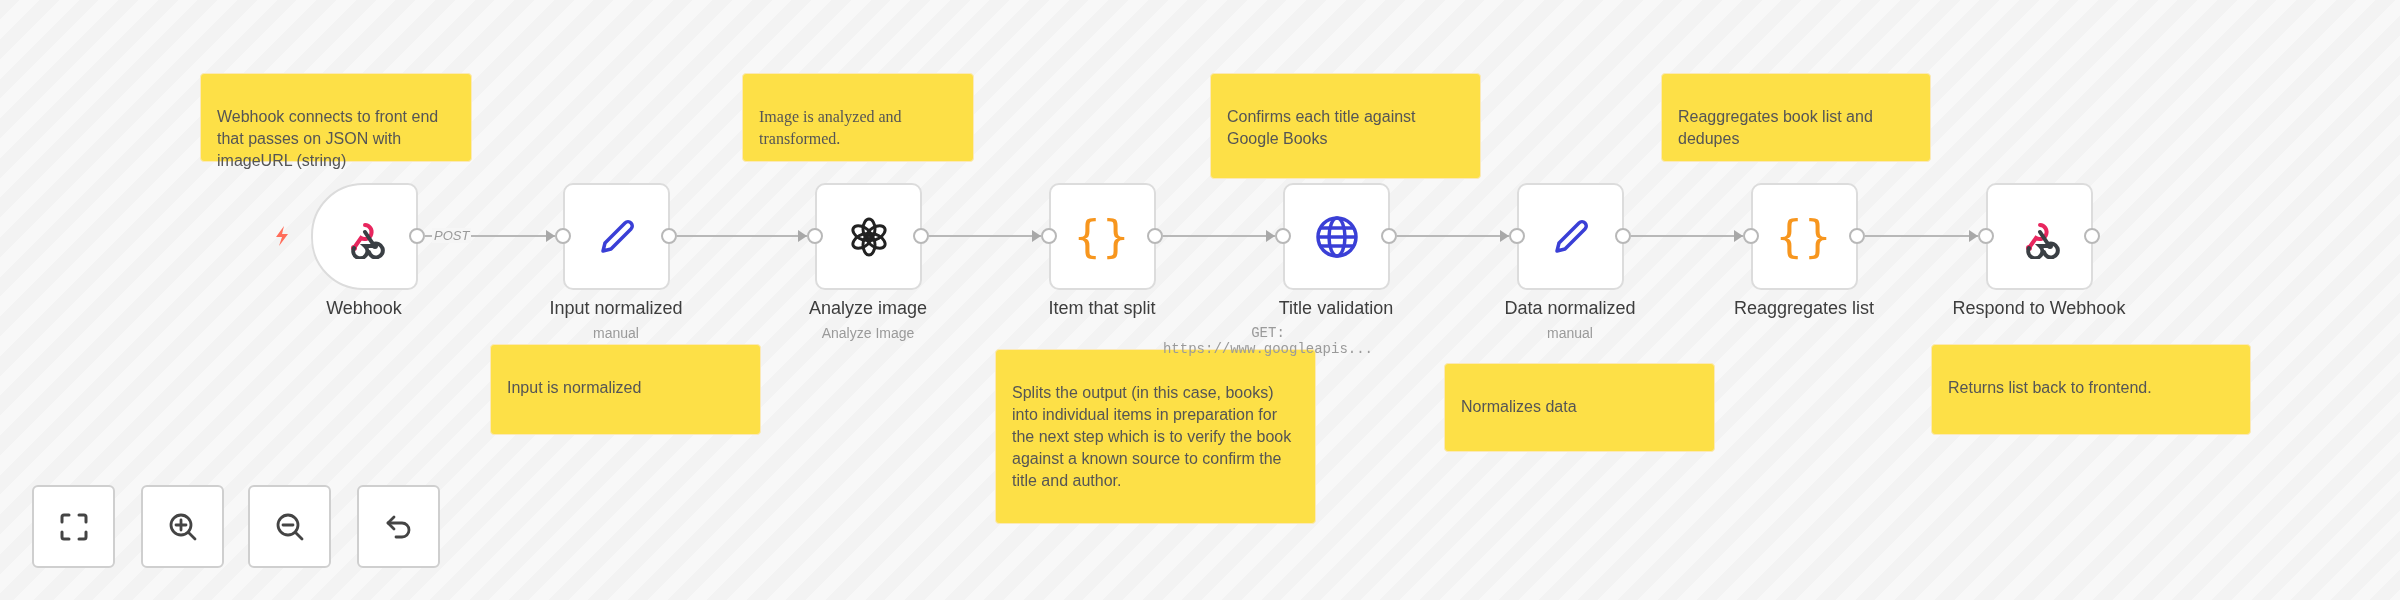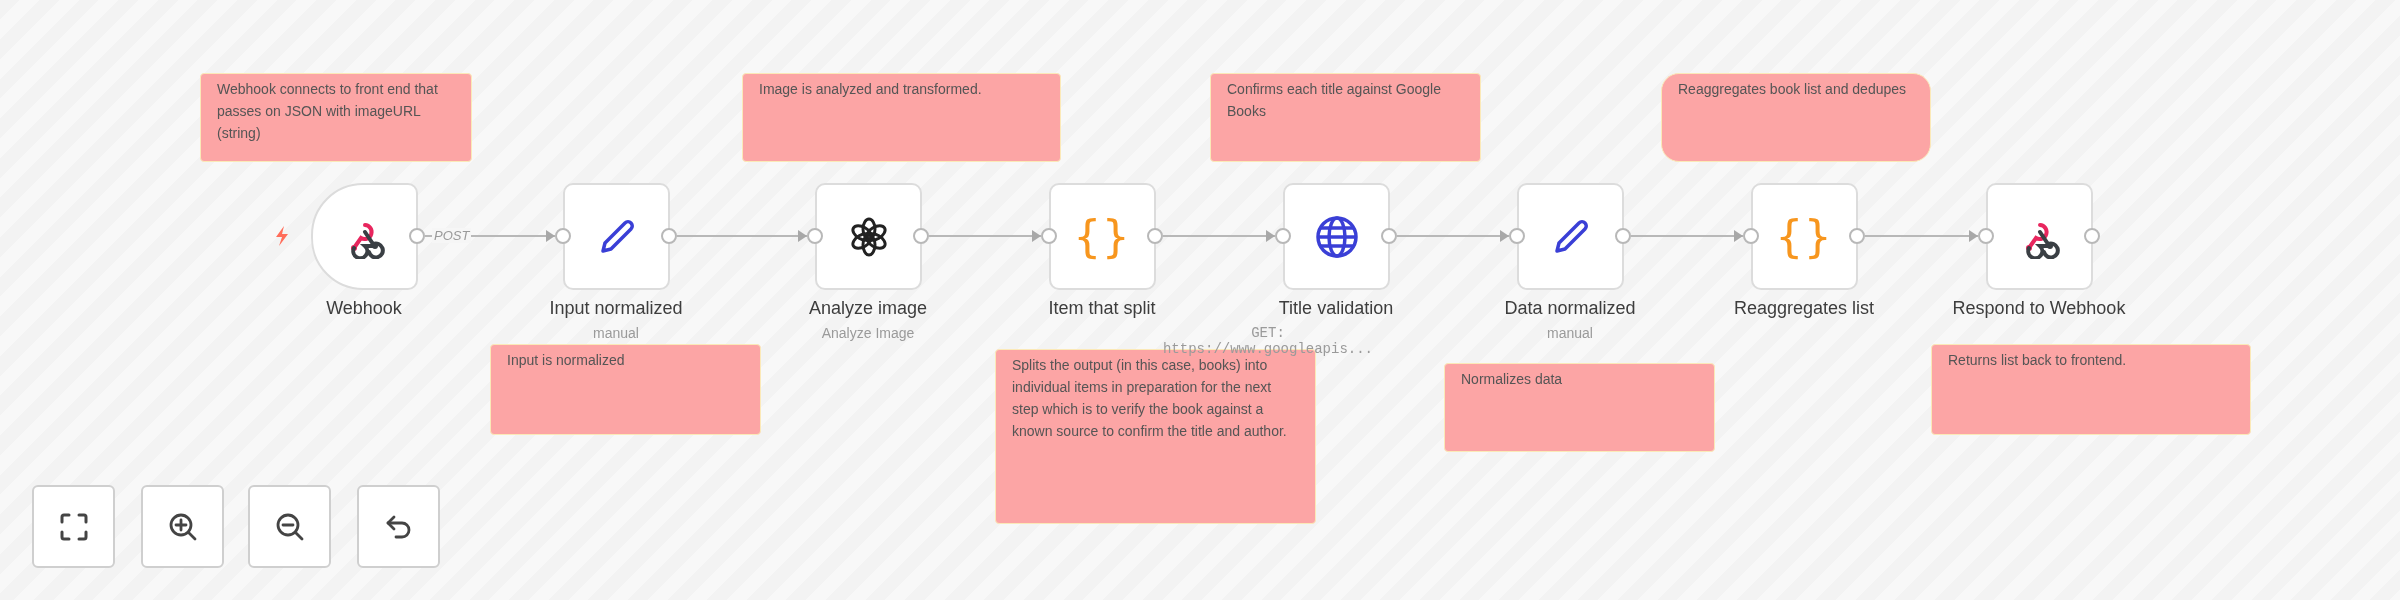--- a/index.html
+++ b/index.html
@@ -3,22 +3,22 @@
 <meta charset="utf-8">
 <style>
   html, body { margin:0; padding:0; }
   body {
     width:2400px; height:600px; overflow:hidden; position:relative;
     font-family: "Liberation Sans", "DejaVu Sans", sans-serif;
     background-color:#f6f6f6;
     background-image: repeating-linear-gradient(135deg, #f3f3f3 0px, #f3f3f3 14px, #f8f8f8 14px, #f8f8f8 28px);
   }
   .sticky {
-    position:absolute; background:#fca5a5; border:1px solid #fbe9b8; border-radius:4px;
-    box-sizing:border-box; padding:4px 16px; font-size:14px; line-height:22px; color:#555;
+    position:absolute; background:#fde047; border:1px solid #fbe9b8; border-radius:4px;
+    box-sizing:border-box; padding:32px 16px; font-size:16px; line-height:22px; color:#555;
   }
   .node {
     position:absolute; width:107px; height:107px; top:183px; background:#fff;
     border:2px solid #dcdcdc; border-radius:10px; box-sizing:border-box;
     display:flex; align-items:center; justify-content:center;
   }
   .node.trigger { border-radius:52px 10px 10px 52px; }
   .handle {
     position:absolute; width:16px; height:16px; border-radius:50%; background:#fff;
     border:2px solid #b8b8b8; box-sizing:border-box; top:228px;
@@ -38,23 +38,23 @@
   .bolt { position:absolute; left:272px; top:225px; }
   .ctrl {
     position:absolute; top:485px; width:83px; height:83px; background:#fff; border:2px solid #cfcfcf;
     border-radius:6px; box-sizing:border-box; display:flex; align-items:center; justify-content:center;
   }
 </style>
 </head>
 <body>
 
 <div class="sticky" style="left:200px;top:73px;width:272px;height:89px;">Webhook connects to front end that passes on JSON with imageURL (string)</div>
-<div class="sticky" style="left:742px;top:73px;width:319px;height:89px;">Image is analyzed and transformed.</div>
-<div class="sticky" style="left:1210px;top:73px;width:271px;height:89px;">Confirms each title against Google Books</div>
-<div class="sticky" style="left:1661px;top:73px;width:270px;height:89px;border-radius:18px;">Reaggregates book list and dedupes</div>
+<div class="sticky" style="left:742px;top:73px;width:232px;height:89px;font-family:Liberation Serif, serif;">Image is analyzed and transformed.</div>
+<div class="sticky" style="left:1210px;top:73px;width:271px;height:106px;">Confirms each title against Google Books</div>
+<div class="sticky" style="left:1661px;top:73px;width:270px;height:89px;">Reaggregates book list and dedupes</div>
 <div class="sticky" style="left:490px;top:344px;width:271px;height:91px;">Input is normalized</div>
 <div class="sticky" style="left:995px;top:349px;width:321px;height:175px;">Splits the output (in this case, books) into individual items in preparation for the next step which is to verify the book against a known source to confirm the title and author.</div>
 <div class="sticky" style="left:1444px;top:363px;width:271px;height:89px;">Normalizes data</div>
 <div class="sticky" style="left:1931px;top:344px;width:320px;height:91px;">Returns list back to frontend.</div>
 
 <svg class="bolt" width="20" height="22" viewBox="0 0 20 22">
   <path d="M12 1 L4 12 H10 L7 21 L16 9 H10 Z" fill="#ff6d5a"></path>
 </svg>
 
 <div class="edge" style="left:425px;width:130px;"></div>

